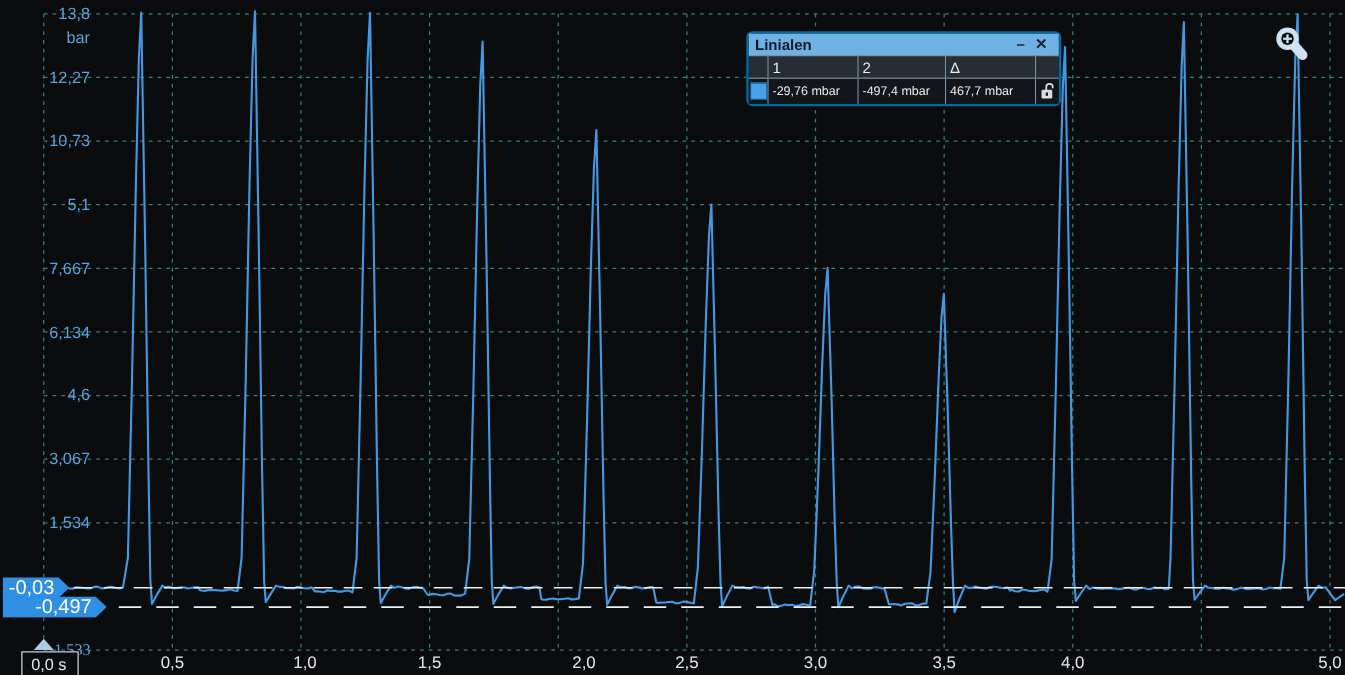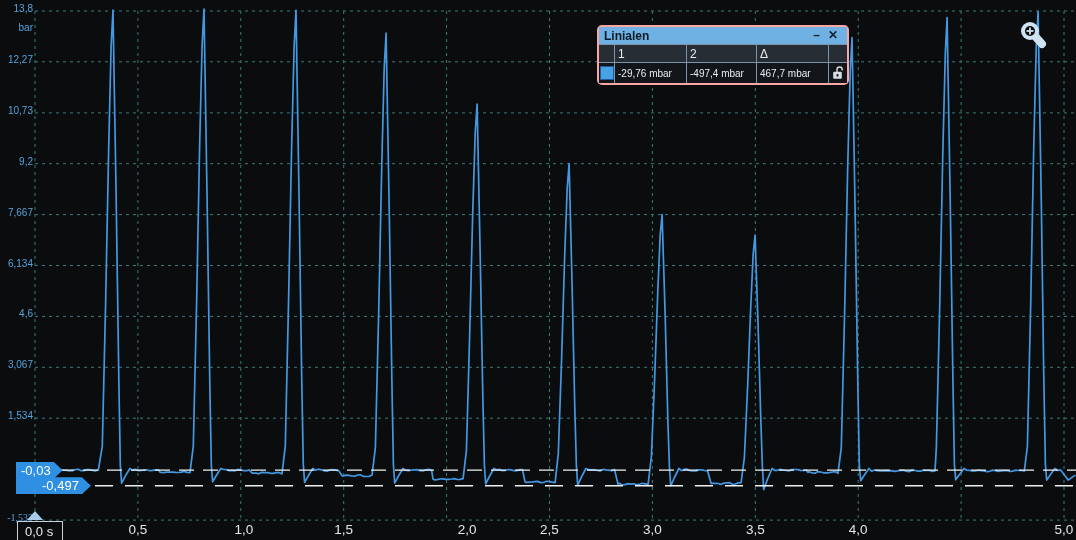--- a/index.html
+++ b/index.html
@@ -1,29 +1,29 @@
 <!DOCTYPE html>
 <html><head>
 <meta charset="utf-8">
 <style>
   html,body{margin:0;padding:0;background:#0a0c0e;}
   #screen{position:relative;width:1076px;height:540px;background:#0a0c0e;overflow:hidden;
           font-family:"Liberation Sans",sans-serif;}
   #plot{position:absolute;left:0;top:0;}
-  #ylabels div{position:absolute;width:33px;text-align:right;font-size:10px;color:#57a3dc;}
+  #ylabels div{position:absolute;width:33px;text-align:right;font-size:13px;color:#57a3dc;padding-left:39px;}
   #xlabels div{position:absolute;width:60px;text-align:center;font-size:13.5px;color:#e4e7ea;top:522px;}
   .cursor-tag{position:absolute;left:2px;height:17px;line-height:17px;background:#2f8fe2;color:#fff;
-      font-size:13px;padding:0 12px 0 5px;
-      clip-path:polygon(0 0,calc(100% - 9px) 0,100% 50%,calc(100% - 9px) 100%,0 100%);margin-left:14px;}
+      font-size:16px;padding:0 12px 0 5px;
+      clip-path:polygon(0 0,calc(100% - 9px) 0,100% 50%,calc(100% - 9px) 100%,0 100%);}
   #tzero-box{position:absolute;left:17px;top:521px;width:37px;height:19px;border:1px solid #c9d0d7;
       background:#0a0c0e;color:#e8ebee;font-size:13px;line-height:19px;padding-left:7px;white-space:nowrap;}
   #tzero-marker{position:absolute;width:0;height:0;border-left:8px solid transparent;
       border-right:8px solid transparent;border-bottom:9px solid #a9cce9;left:27px;top:511px;}
   
-  #ruler-window{position:absolute;left:597px;top:25px;width:252px;border:2px solid #fca5a5;
+  #ruler-window{position:absolute;left:597px;top:25px;width:252px;border:2px solid #0369a1;
       border-radius:5px;background:#14181d;box-sizing:border-box;}
   #rw-titlebar{height:17px;background:#6fb1e3;display:flex;align-items:center;padding:0 5px;}
   #rw-title{color:#0e1a26;font-weight:bold;font-size:12px;flex:1;}
   .rw-btn{color:#16212e;font-weight:bold;font-size:12px;line-height:17px;padding:0 4px;cursor:default;}
   #rw-table{display:grid;grid-template-columns:16px 72px 70px 72px 1fr;grid-auto-rows:18px 21px;}
   .rw-cell{border-top:1px solid #7d93a9;border-right:1px solid #7d93a9;color:#e9edf0;font-size:12px;
       display:flex;align-items:center;padding-left:3px;box-sizing:border-box;overflow:hidden;}
   .rw-cell:nth-child(5n){border-right:none;}
   .rw-head{background:#272d34;}
   .rw-val{background:#121519;font-size:10px;}
@@ -40,21 +40,21 @@
       <path d="M35 11.0H1076 M35 61.8H1076 M35 112.9H1076 M35 163.7H1076 M35 214.6H1076 M35 265.5H1076 M35 316.4H1076 M35 367.3H1076 M35 418.2H1076 M35 520.1H1076 M35.0 11V520 M137.9 11V520 M240.8 11V520 M343.7 11V520 M446.6 11V520 M549.5 11V520 M652.4 11V520 M755.3 11V520 M858.2 11V520 M961.1 11V520 M1064.0 11V520 " stroke="#3c7b7b" stroke-dasharray="3 4" fill="none" stroke-width="1"></path>
       <path d="M35.0 470.2L37.9 469.9L40.8 469.4L43.6 470.4L46.5 470.3L49.4 469.7L52.3 469.6L55.2 470.7L58.0 470.9L60.9 469.9L63.8 470.1L66.7 470.4L69.6 470.8L72.5 470.7L75.3 469.5L78.2 469.3L81.1 470.7L84.0 470.6L86.9 469.5L89.7 469.5L92.6 470.4L95.5 470.8L98.4 469.9L102.3 446.2L105.6 303.9L108.7 147.8L111.1 46.7L113.0 10.0L113.9 65.1L116.1 193.7L118.8 377.3L120.3 464.6L121.6 483.1L125.3 476.1L129.9 468.5L132.5 470.1L135.4 469.3L138.3 470.7L141.2 470.5L144.1 470.0L147.0 469.8L149.8 470.7L152.7 470.4L155.6 469.9L158.5 469.9L159.9 472.1L161.2 472.4L164.0 472.7L166.9 472.0L169.8 472.1L172.7 472.1L175.6 472.4L178.4 472.5L181.3 472.1L184.2 471.4L187.1 472.4L190.0 472.7L193.3 446.2L196.6 303.5L199.6 147.1L202.1 45.8L204.0 9.0L204.9 64.2L207.0 193.1L209.7 377.1L211.3 464.6L212.6 481.8L216.3 475.5L220.8 468.5L223.5 469.5L226.4 469.7L229.3 470.6L232.2 470.4L235.0 470.8L237.9 469.4L240.8 470.0L243.7 470.6L246.6 470.7L249.4 469.9L251.9 473.1L253.1 473.1L256.0 473.2L258.9 473.8L261.8 472.3L264.7 472.7L267.6 472.6L270.4 473.3L273.3 473.3L276.2 472.6L279.1 472.5L282.0 473.9L285.3 446.2L288.5 304.0L291.6 148.0L294.1 47.0L296.0 10.3L296.9 65.4L299.0 193.9L301.7 377.4L303.3 464.6L304.6 482.4L308.3 475.8L312.8 468.5L315.5 470.3L318.4 469.2L321.3 469.8L324.1 470.6L327.0 471.1L329.9 469.9L332.8 469.5L335.7 470.1L338.6 470.6L342.1 475.8L343.3 475.9L346.2 475.1L349.1 475.4L351.9 476.0L354.8 476.2L357.7 475.0L360.6 474.9L363.5 476.4L366.3 476.5L369.2 476.3L372.1 474.9L375.4 447.4L378.7 312.2L381.8 164.0L384.2 68.1L386.1 33.2L387.0 85.6L389.2 207.6L391.9 382.0L393.4 464.8L394.7 483.1L398.4 476.1L403.0 468.5L405.6 470.1L408.5 470.7L411.4 470.2L414.3 469.9L417.2 469.6L420.1 470.7L422.9 470.9L425.8 469.9L428.7 469.3L431.6 470.1L433.0 479.1L434.3 479.8L437.1 479.7L440.0 479.0L442.9 478.9L445.8 479.4L448.7 479.3L451.5 479.0L454.4 478.6L457.3 479.5L460.2 479.4L463.1 478.7L466.4 450.9L469.6 337.7L472.7 213.5L475.2 133.2L477.1 104.0L478.0 147.8L480.1 250.0L482.8 396.1L484.4 465.5L485.7 483.8L489.4 476.5L493.9 468.5L496.6 469.8L499.5 469.4L502.4 470.7L505.3 470.5L508.1 469.5L511.0 469.9L513.9 470.7L516.8 470.6L519.7 469.6L522.5 469.7L525.0 481.8L526.2 482.4L529.1 482.1L532.0 482.0L534.9 481.7L537.8 481.4L540.7 482.6L543.5 482.5L546.4 481.3L549.3 481.5L552.2 482.2L555.1 482.6L558.3 453.9L561.6 359.2L564.7 255.4L567.2 188.2L569.1 163.7L570.0 200.4L572.1 285.9L574.8 408.1L576.4 466.1L577.7 485.1L581.4 477.1L585.9 468.5L588.6 469.7L591.5 469.9L594.4 469.7L597.2 470.5L600.1 470.9L603.0 469.4L605.9 469.9L608.8 470.2L611.7 470.7L614.5 469.4L618.0 484.1L619.3 483.3L622.1 485.0L625.0 484.7L627.9 483.6L630.8 484.1L633.7 483.8L636.6 484.9L639.4 484.2L642.3 483.3L645.2 483.8L648.1 484.5L651.4 456.4L654.7 377.5L657.8 290.9L660.2 234.9L662.1 214.5L663.0 245.1L665.2 316.4L667.8 418.2L669.4 466.6L670.7 485.8L674.4 477.5L678.9 468.5L681.6 470.7L684.5 469.2L687.4 469.2L690.3 470.7L693.1 471.0L696.0 470.9L698.9 469.9L701.8 469.8L704.7 470.5L707.6 471.0L711.1 483.4L712.3 483.4L715.2 483.3L718.1 483.5L720.9 484.4L723.8 483.0L726.7 482.8L729.6 482.7L732.5 484.3L735.3 484.0L738.2 482.9L741.1 482.7L744.4 457.5L747.7 384.9L750.8 305.3L753.2 253.8L755.1 235.1L756.0 263.2L758.2 328.7L760.9 422.3L762.4 466.8L763.7 489.7L767.4 479.5L772.0 468.5L774.6 470.3L777.5 470.3L780.4 469.3L783.3 470.0L786.2 470.5L789.1 471.0L791.9 469.5L794.8 469.5L797.7 469.6L800.6 470.3L803.5 470.5L806.3 470.0L808.0 472.5L809.2 471.8L812.1 473.0L815.0 473.2L817.9 471.6L820.7 472.0L823.6 472.8L826.5 472.9L829.4 472.7L832.3 472.0L835.2 471.6L838.0 473.3L841.3 447.6L844.6 313.8L847.7 167.0L850.2 72.1L852.0 37.6L853.0 89.4L855.1 210.2L857.8 382.8L859.3 464.8L860.7 480.8L864.4 475.0L868.9 468.5L871.6 471.2L874.5 470.0L877.3 470.7L880.2 470.9L883.1 471.0L886.0 470.6L888.9 470.8L891.7 470.7L894.6 471.3L897.5 470.9L900.4 470.4L903.3 470.2L906.2 471.2L909.0 471.7L911.9 470.4L914.8 470.3L917.7 471.2L920.6 471.1L923.4 470.1L926.3 470.5L929.2 470.3L932.1 471.4L935.0 471.0L936.4 446.6L939.7 306.6L942.8 153.1L945.3 53.8L947.1 17.6L948.0 71.8L950.2 198.2L952.9 378.9L954.4 464.6L955.7 479.8L959.5 474.5L964.0 468.5L966.7 470.2L969.5 470.4L972.4 471.0L975.3 471.0L978.2 470.2L981.1 470.7L983.9 470.9L986.8 471.7L989.7 471.3L992.6 470.1L995.5 470.7L998.3 471.4L1001.2 471.0L1004.1 470.7L1007.0 470.5L1009.9 471.5L1012.8 471.2L1015.6 470.1L1018.5 470.5L1021.4 470.5L1024.3 471.0L1027.4 446.3L1030.7 304.5L1033.7 148.9L1036.2 48.3L1038.1 11.7L1039.0 66.6L1041.2 194.7L1043.8 377.7L1045.4 464.6L1046.7 480.1L1050.4 474.6L1054.9 468.5L1057.6 470.3L1060.5 469.8L1068.1 480.1L1075.3 475.1" stroke="#4498e2" fill="none" stroke-width="1.7" stroke-linejoin="round"></path>
       <path d="M35 470.2H1076" stroke="#eef1f2" stroke-dasharray="15 9" stroke-width="1.3" fill="none"></path>
       <path d="M35 485.7H1076" stroke="#eef1f2" stroke-dasharray="18 12" stroke-width="1.5" fill="none"></path>
     </svg>
 
   <div id="ylabels">
       <div style="top: 3px; left: 0px;">13,8</div>
       <div style="top: 53.796px; left: 0px;">12,27</div>
       <div style="top: 104.924px; left: 0px;">10,73</div>
-      <div style="top: 155.72px; left: 0px;">9,2</div>
+      <div style="top: 155.72px; left: 0px;">5,1</div>
       <div style="top: 206.616px; left: 0px;">7,667</div>
       <div style="top: 257.511px; left: 0px;">6,134</div>
       <div style="top: 308.44px; left: 0px;">4,6</div>
       <div style="top: 359.336px; left: 0px;">3,067</div>
       <div style="top: 410.231px; left: 0px; text-align: right;">1,534</div>
       <div style="top: 512.056px; left: 0px; font-family: Liberation Serif, serif;">-1,533</div>
       <div style="top: 22px; left: 0px;">bar</div>
     </div>
   <div id="xlabels">
       <div style="left: 107.9px;">0,5</div>

